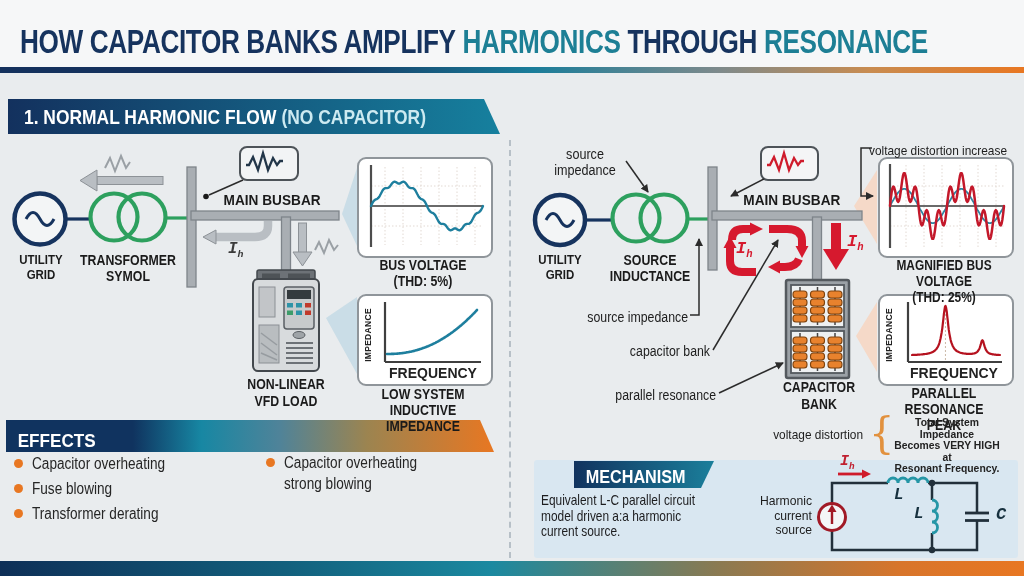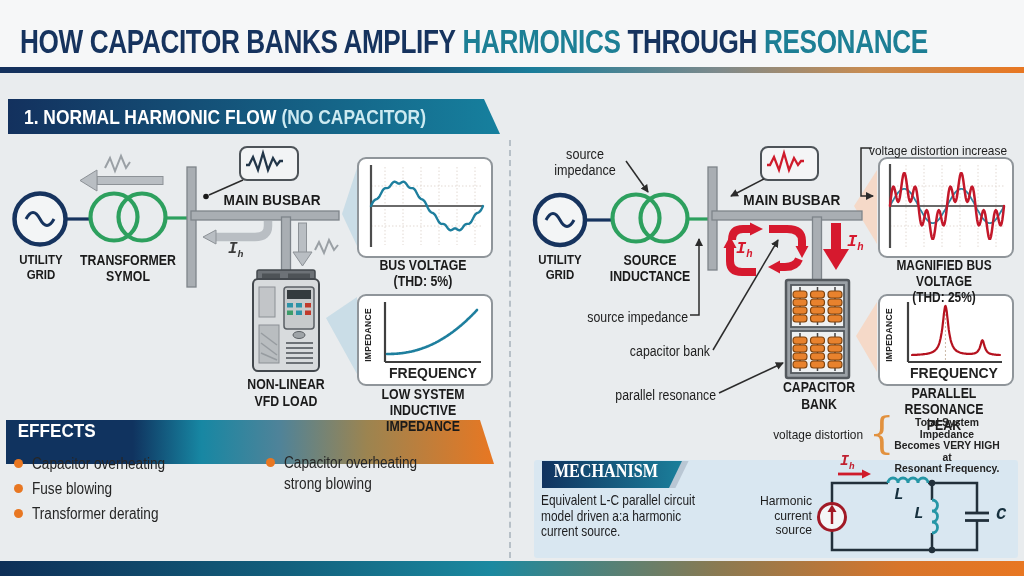--- a/index.html
+++ b/index.html
@@ -33,35 +33,35 @@
   .ctr{text-align:center;}
   .rt{text-align:right;}
   .bold{font-weight:700;}
   .cond85{transform:scaleX(.85);transform-origin:center center;}
   .cond88R{transform:scaleX(.88);transform-origin:right center;}
   .small-note{font-weight:500;color:#1d1d1d;}
   .ih{font-family:Liberation Mono, monospace;font-style:italic;font-weight:700;}
   .ih sub{font-size:.62em;}
   .ih-dark{color:#3a3a3a;} .ih-red{color:#d6192e;}
   
-  .effbar{left:6px;top:420px;width:488px;height:44px;z-index:2;display:flex;align-items:flex-start;
+  .effbar{left:6px;top:420px;width:488px;height:32px;z-index:2;display:flex;align-items:flex-end;
           clip-path:polygon(0 0,calc(100% - 14px) 0,100% 100%,0 100%);
           background:linear-gradient(90deg,#10335f 0%,#10335f 26%,#1787a3 40%,#4f8399 56%,#9c8450 74%,#e87722 100%);}
   .effbar span{color:#fff;font-size:19px;font-weight:800;padding-left:13px;white-space:nowrap;
                transform:scaleX(.9);transform-origin:left center;}
   .eff-item{position:absolute;display:flex;align-items:flex-start;z-index:6;}
   .eff-item .dot{width:9px;height:9px;border-radius:50%;background:#e87722;margin:6px 9px 0 0;flex:0 0 auto;}
   .eff-item .btext{font-size:16px;font-weight:500;color:#262626;line-height:21px;white-space:pre-line;
                    transform:scaleX(.85);transform-origin:left top;}
   
   .mechpanel{left:534px;top:460px;width:484px;height:98px;background:#d9e7f1;border-radius:3px;z-index:1;}
   .mechstripe{left:666px;top:461px;width:16px;height:27px;background:#b9c7d4;transform:skewX(-26deg);z-index:5;}
-  .mechbadge{left:542px;top:461px;width:140px;height:27px;z-index:6;display:flex;align-items:flex-start;
+  .mechbadge{left:574px;top:461px;width:140px;height:27px;z-index:6;display:flex;align-items:flex-end;
              clip-path:polygon(0 0,100% 0,calc(100% - 13px) 100%,0 100%);
-             background:linear-gradient(90deg,#11335f,#1b7f9b);font-family:Liberation Serif, serif;}
+             background:linear-gradient(90deg,#11335f,#1b7f9b);}
   .mechbadge span{color:#fff;font-size:18px;font-weight:800;padding-left:13px;white-space:nowrap;
                   transform:scaleX(.9);transform-origin:left center;}
   .brace{font-family:"DejaVu Serif",serif;font-size:40px;line-height:44px;color:#e2913e;transform:scaleY(1.05);z-index:6;}
   .note{left:884px;top:417px;width:126px;text-align:center;font-size:11.8px;line-height:11.6px;font-weight:600;
         color:#222;transform:scaleX(.88);transform-origin:center top;z-index:6;}
   .note b{font-weight:800;}
   .divider{left:509px;top:140px;height:418px;width:0;border-left:2px dashed #b7c0c7;z-index:1;}
   .footer{left:0;top:561px;width:1024px;height:15px;z-index:3;
           background:linear-gradient(90deg,#0e2f57 0%,#12607d 28%,#1b89a0 48%,#8a7a52 70%,#d8752b 88%,#e87722 100%);}
   #diagram{position:absolute;left:0;top:0;z-index:5;pointer-events:none;}

